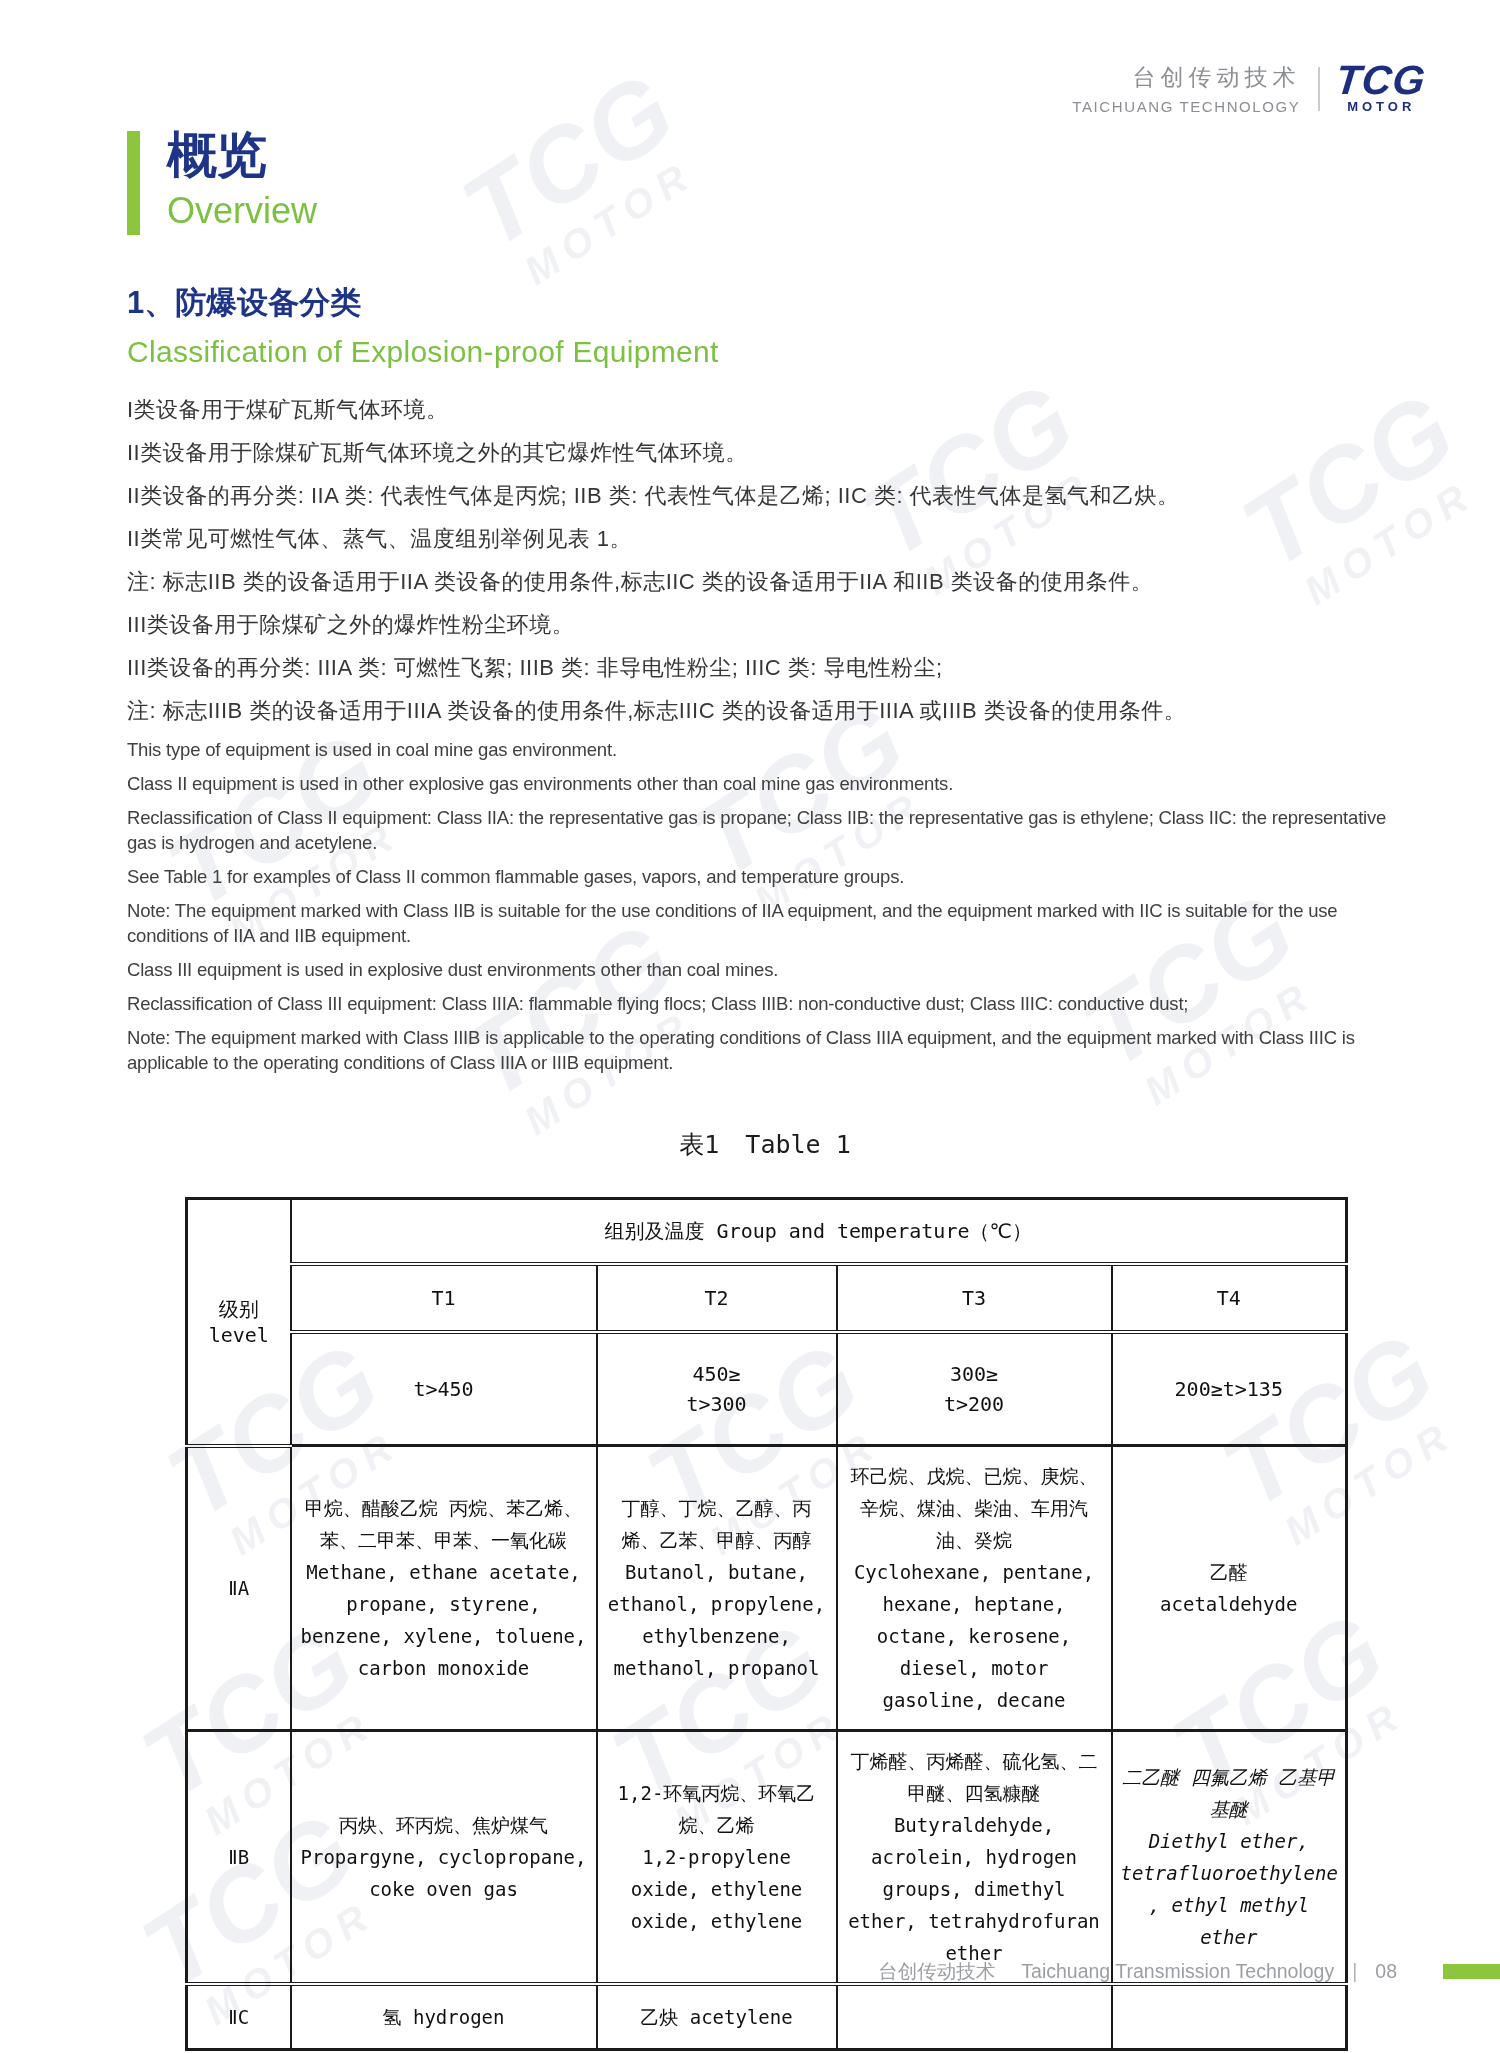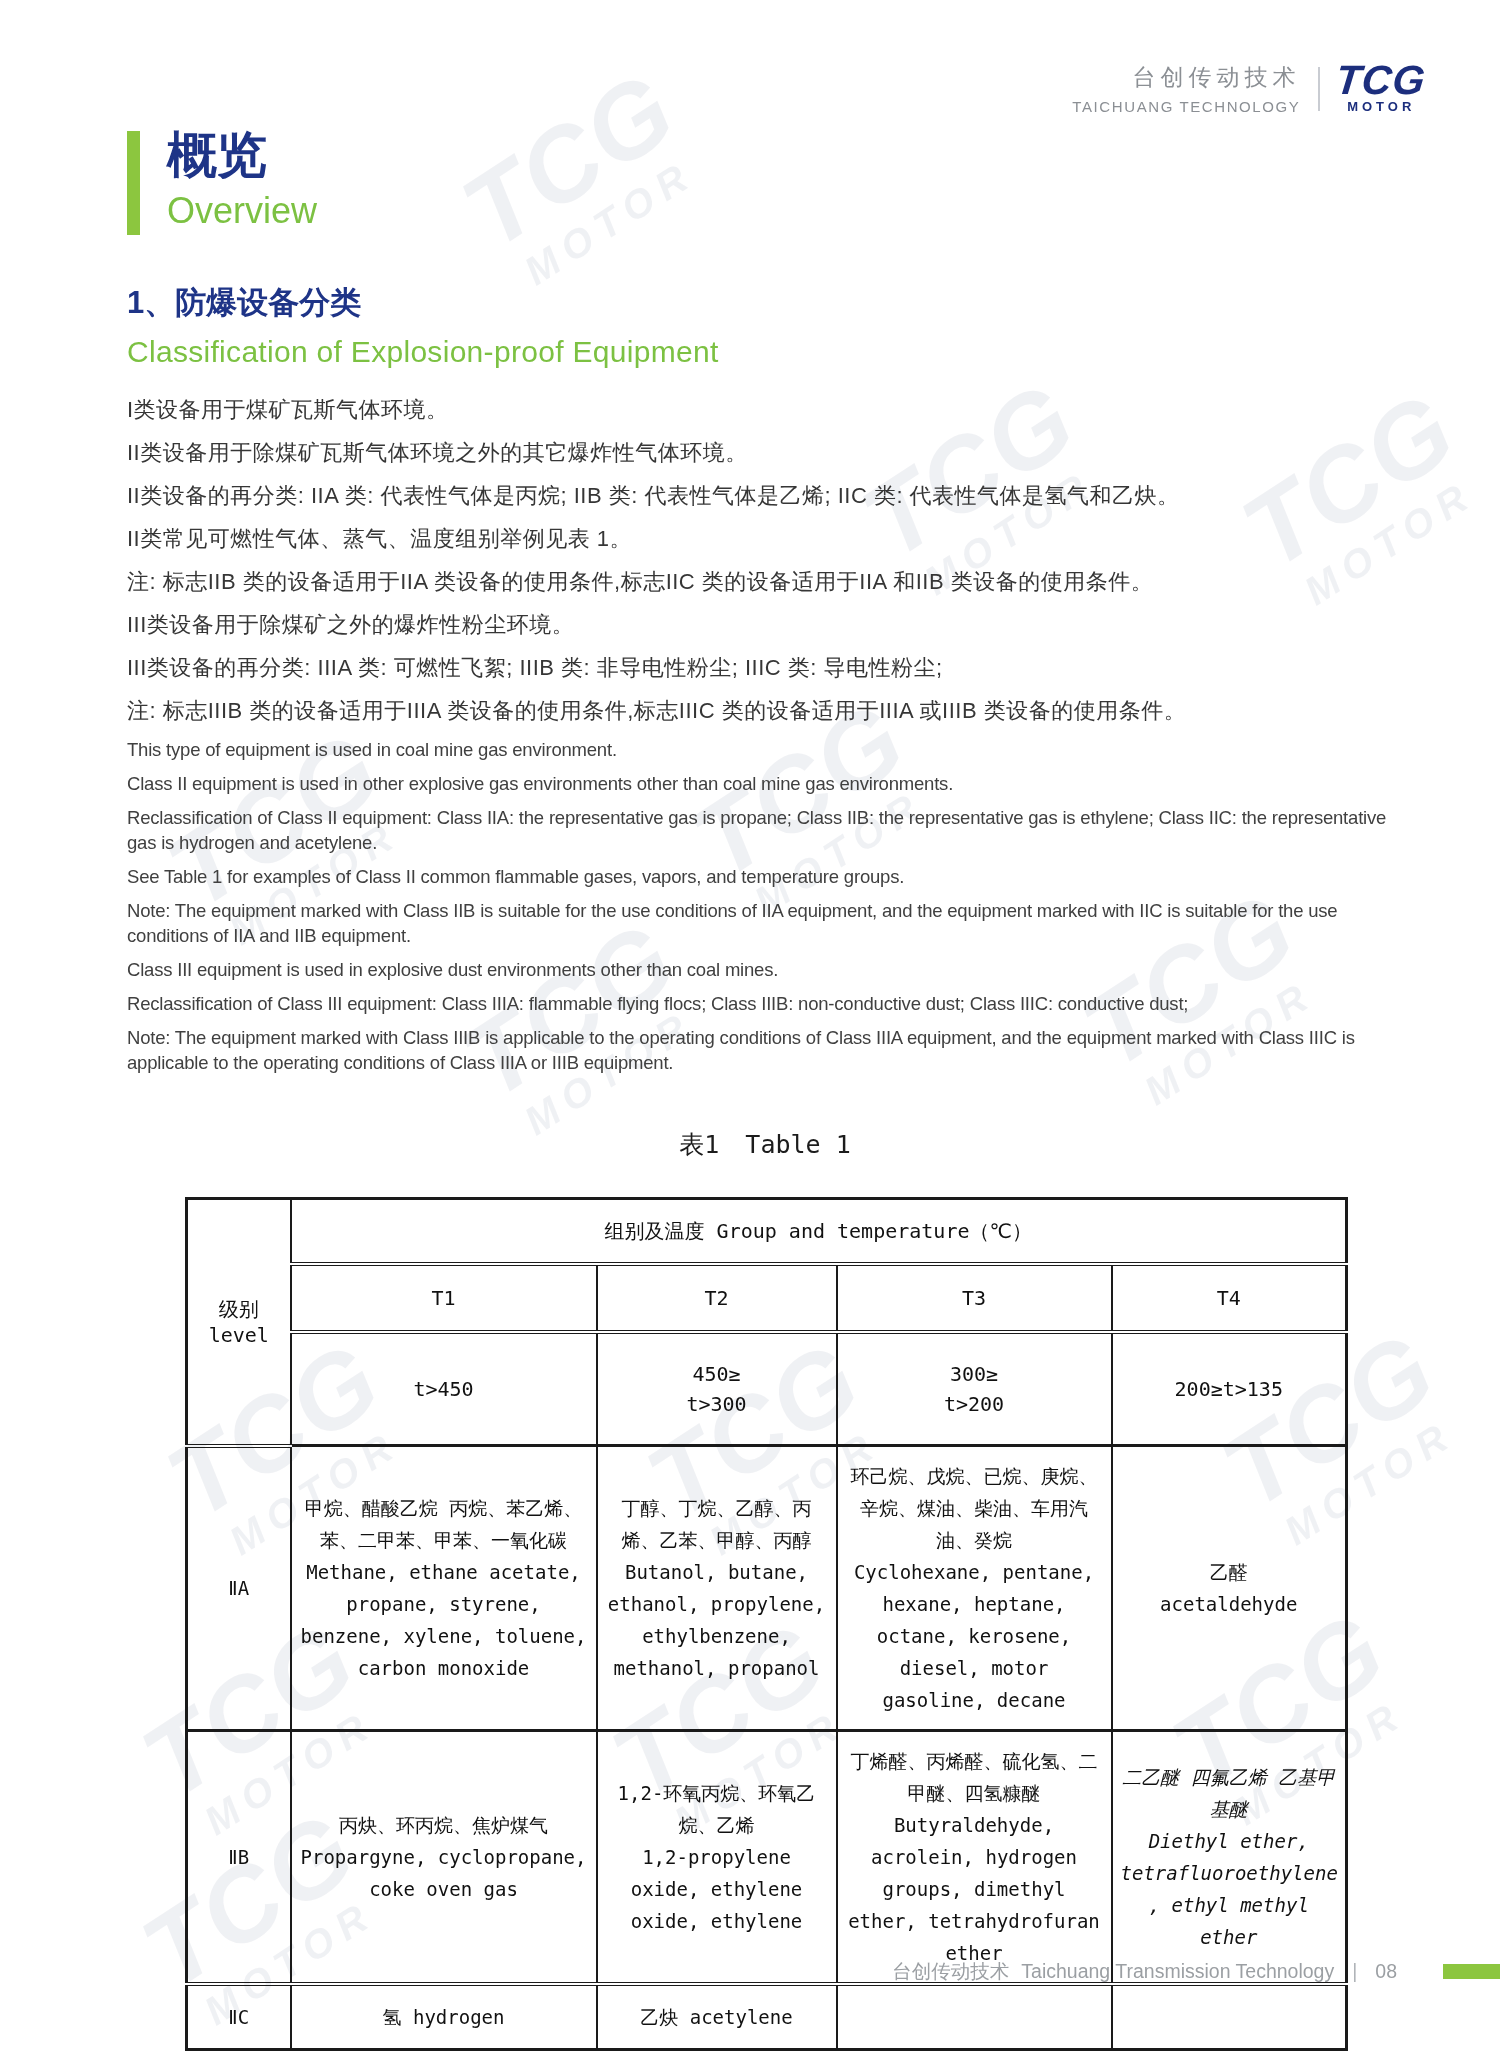--- a/index.html
+++ b/index.html
@@ -250,19 +250,19 @@
           <td>乙炔 acetylene</td>
           <td></td>
           <td></td>
         </tr>
       </tbody>
     </table>
   </div>
 
   <div class="layer footer">
     <span>台创传动技术</span>
-    <span style="margin-left:12px;">Taichuang Transmission Technology</span>
+    <span style="margin-left:26px;">Taichuang Transmission Technology</span>
     <span class="sep">|</span>
     <span class="page-num">08</span>
     <span class="footer-bar"></span>
   </div>
 
 </div>
 
 </body></html>

